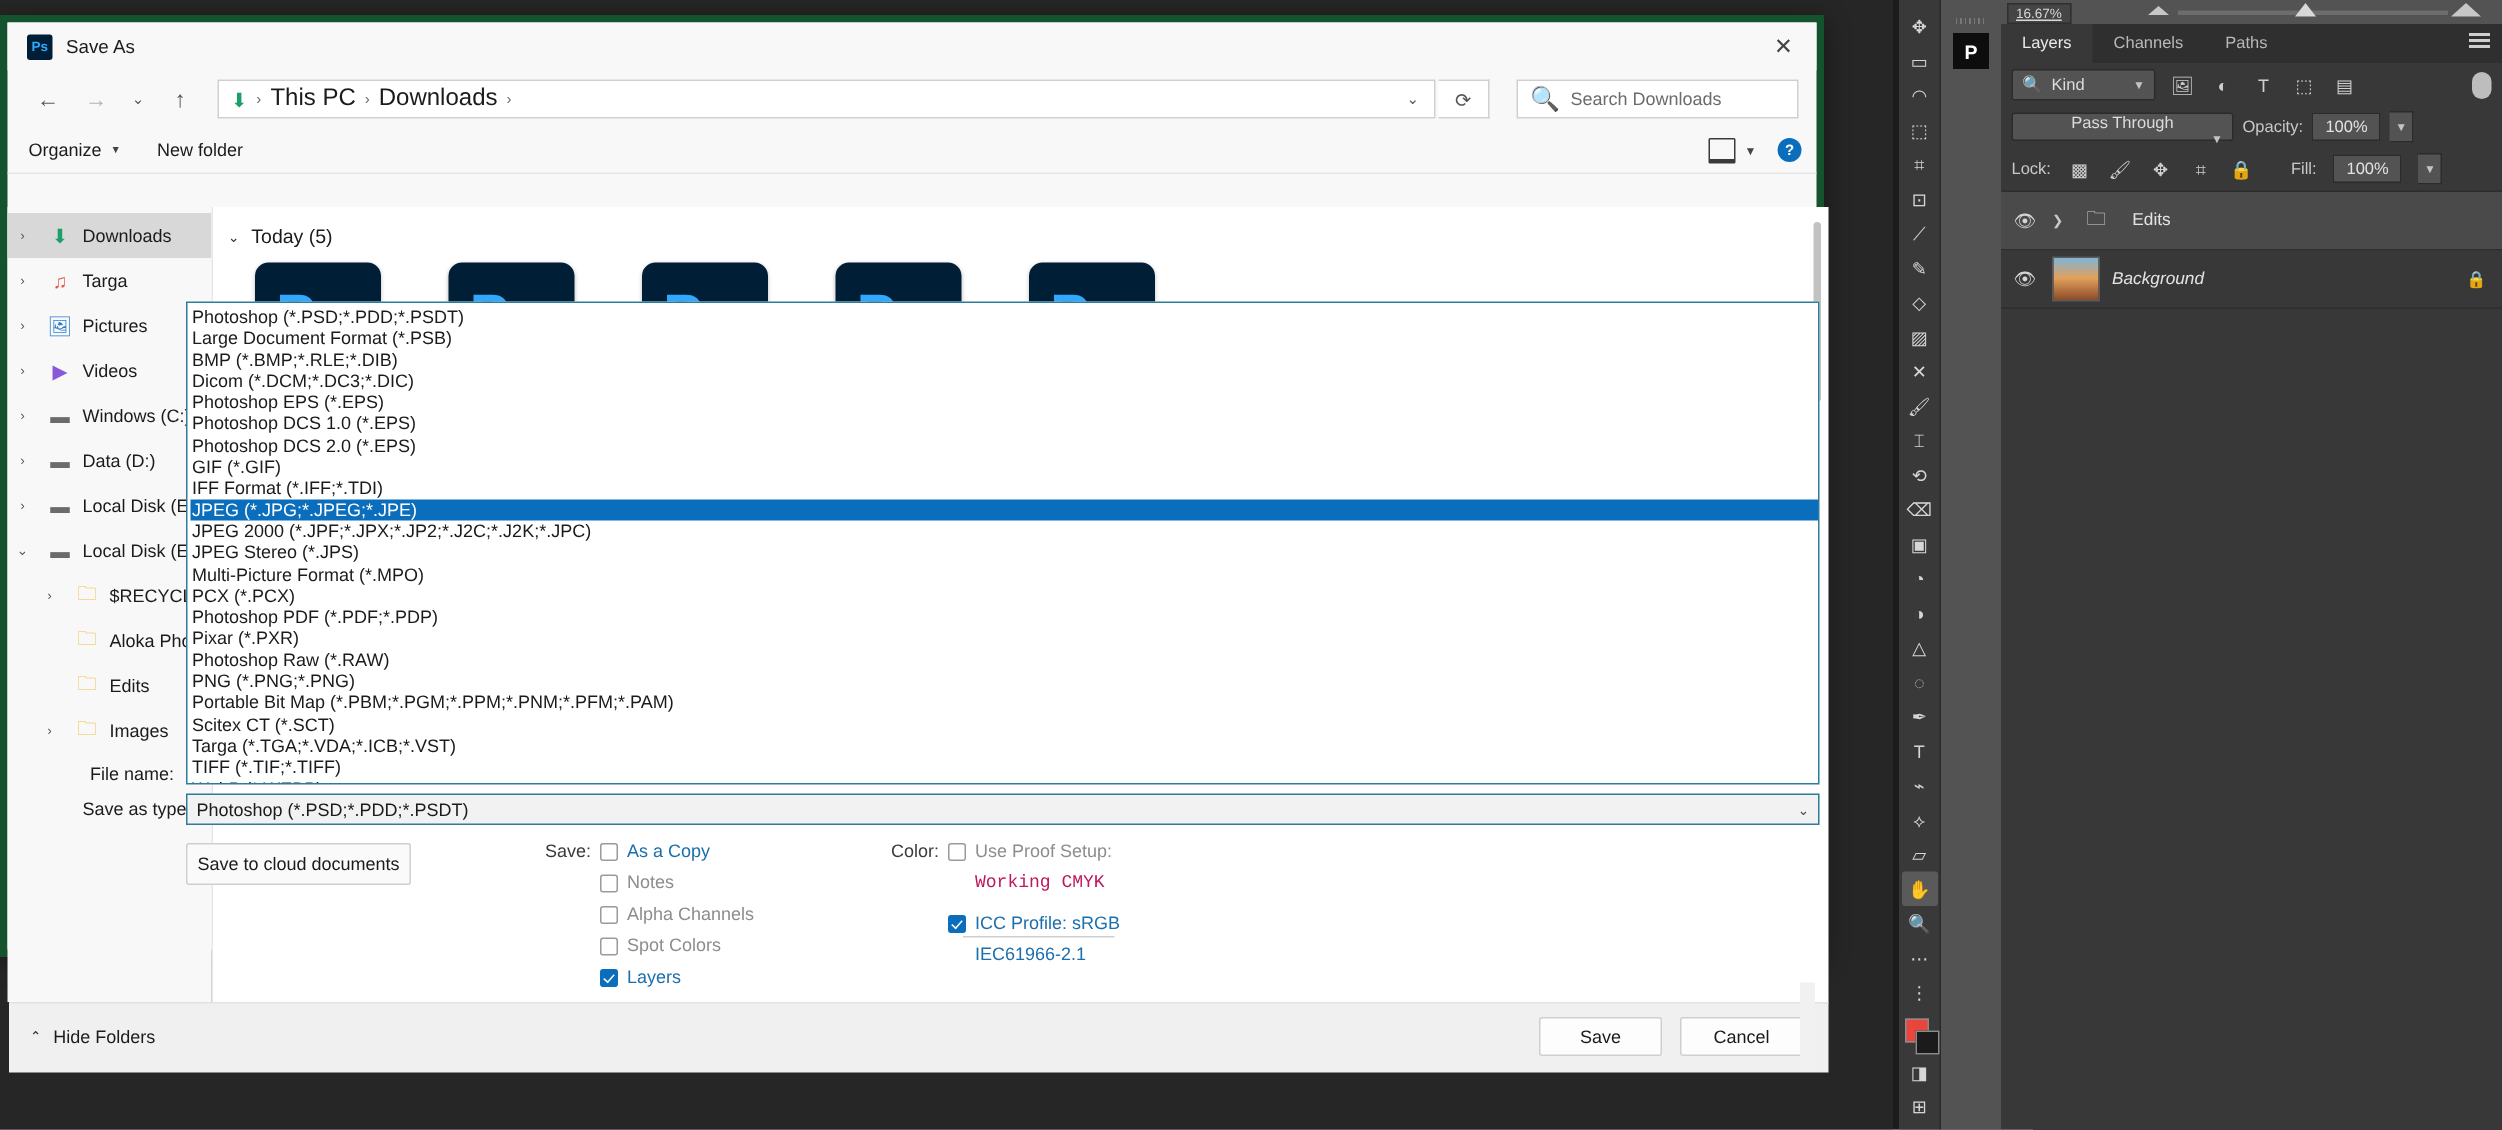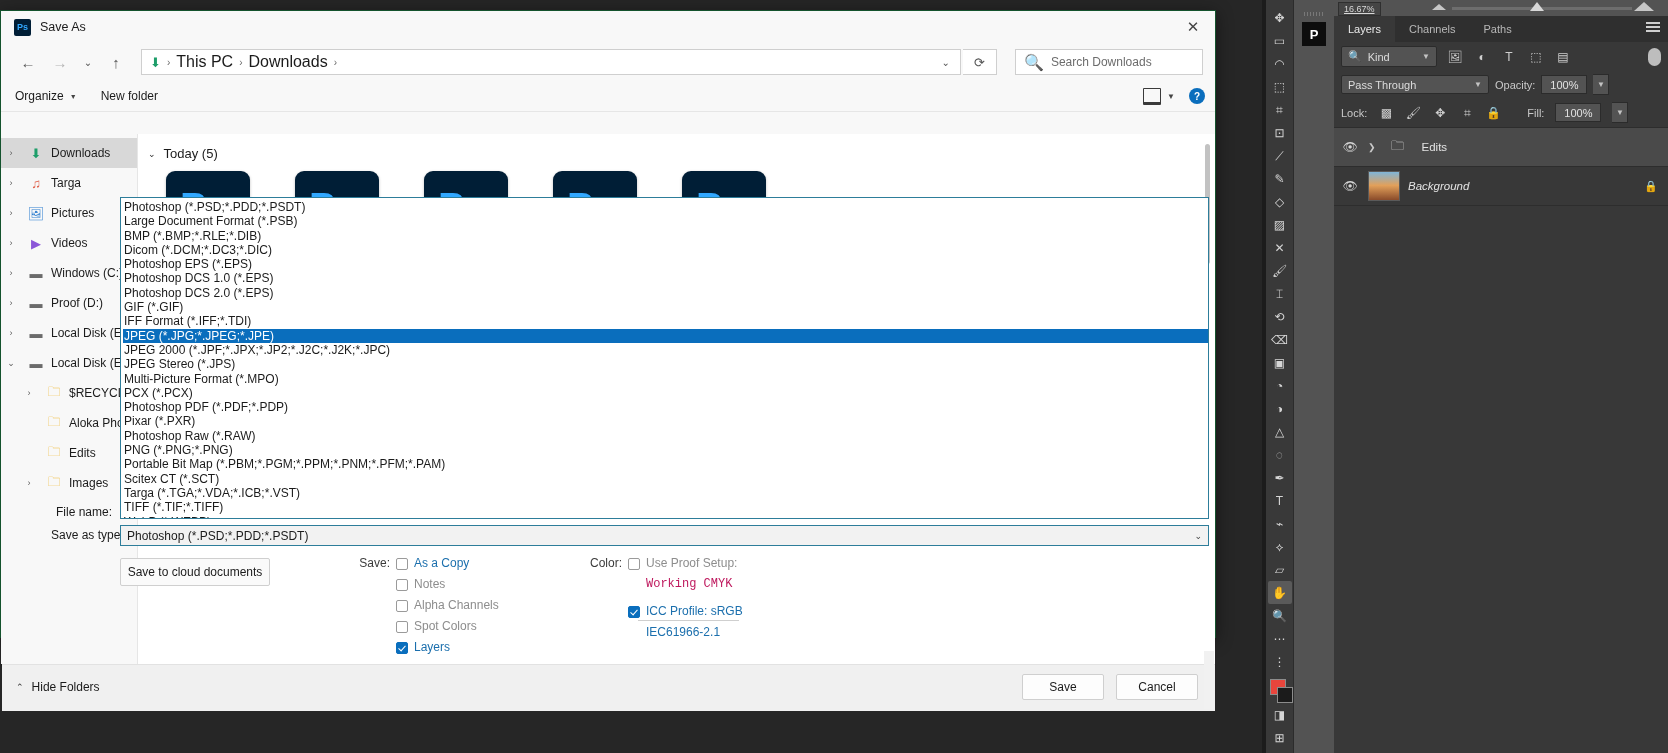--- a/index.html
+++ b/index.html
@@ -56,21 +56,21 @@
     display:flex;align-items:center;gap:6px;background:#535353;border:1px solid #2b2b2b;border-radius:2px;
     height:19px;padding:0 6px;min-width:82px;color:#dcdcdc;font-size:11px;
   }
   .ps-kind .chev{margin-left:auto;color:#c3c3c3;font-size:8px;}
   .ps-filticons{display:flex;gap:9px;align-items:center;color:#cfcfcf;margin-left:3px;}
   .ps-filticons span{display:flex;align-items:center;justify-content:center;width:18px;height:18px;font-size:12px;}
   .ps-toggle{margin-left:auto;width:13px;height:18px;border-radius:7px;background:#bdbdbd;}
   .ps-blendrow{display:flex;align-items:center;gap:6px;padding:3px 7px;}
   .ps-select{
     background:#535353;border:1px solid #2b2b2b;border-radius:2px;height:19px;display:flex;align-items:center;
-    padding:0 6px;color:#dcdcdc;font-size:11px;width:148px;box-sizing:border-box;
+    padding:0 6px;color:#dcdcdc;font-size:11px;width:148px;box-sizing:border-box;flex-direction:column;
   }
   .ps-select .chev{margin-left:auto;font-size:8px;color:#c3c3c3;}
   .ps-lbl{color:#c9c9c9;font-size:11px;}
   .ps-num{
     background:#535353;border:1px solid #2b2b2b;height:19px;display:flex;align-items:center;justify-content:center;
     color:#e2e2e2;font-size:11px;width:46px;box-sizing:border-box;
   }
   .ps-numchev{width:15px;height:19px;background:#535353;border:1px solid #2b2b2b;border-left:none;color:#c3c3c3;font-size:8px;display:flex;align-items:center;justify-content:center;}
   .ps-lockrow{display:flex;align-items:center;gap:11px;padding:4px 7px;border-bottom:1px solid #2d2d2d;}
   .ps-lockrow .li{color:#cfcfcf;font-size:12px;display:flex;align-items:center;justify-content:center;width:16px;height:16px;}
@@ -80,21 +80,21 @@
   .ps-lthumb{width:32px;height:30px;background:#222;border:1px solid #5a5a5a;box-sizing:border-box;display:flex;align-items:center;justify-content:center;}
   .ps-lthumb.group{background:transparent;border:none;color:#d0d0d0;font-size:13px;}
   .ps-lname{color:#e3e3e3;font-size:11.5px;}
   .ps-lname.italic{font-style:italic;}
   .ps-llock{margin-left:auto;margin-right:10px;color:#c9c9c9;font-size:11px;}
   .ps-arrow{color:#c9c9c9;font-size:9px;margin-right:-2px;}
 
   
   .dlg{
     position:absolute;left:0;top:10px;width:1216px;height:628px;
-    background:#f8f8f8;border:1px solid #14532d;box-shadow:0 3px 16px rgba(0,0,0,.45);
+    background:#f8f8f8;border:5px solid #14532d;box-shadow:0 3px 16px rgba(0,0,0,.45);
     box-sizing:border-box;
   }
   .dlg-title{height:32px;display:flex;align-items:center;padding-left:13px;gap:9px;background:#f8f8f8;}
   .ps-badge{width:17px;height:17px;background:#001e36;color:#31a8ff;font-size:9px;font-weight:700;
     display:flex;align-items:center;justify-content:center;border-radius:2px;}
   .dlg-title-text{font-size:12.5px;color:#1b1b1b;}
   .dlg-close{position:absolute;right:0;top:0;width:44px;height:32px;display:flex;align-items:center;justify-content:center;color:#444;font-size:15px;}
 
   
   .navrow{height:38px;display:flex;align-items:center;padding:0 12px;gap:2px;}
@@ -397,21 +397,21 @@
             <span class="tico">
               <span style="color:#6b6b6b;font-size:13px">▬</span>
             </span>
             <span>Windows (C:)</span>
           </div>
           <div class="tnode" style="padding-left: 0px;">
             <span class="tchev">›</span>
             <span class="tico">
               <span style="color:#6b6b6b;font-size:13px">▬</span>
             </span>
-            <span>Proof (D:)</span>
+            <span>Data (D:)</span>
           </div>
           <div class="tnode" style="padding-left: 0px;">
             <span class="tchev">›</span>
             <span class="tico">
               <span style="color:#6b6b6b;font-size:13px">▬</span>
             </span>
             <span>Local Disk (E:)</span>
           </div>
           <div class="tnode" style="padding-left: 0px;">
             <span class="tchev">⌄</span>

